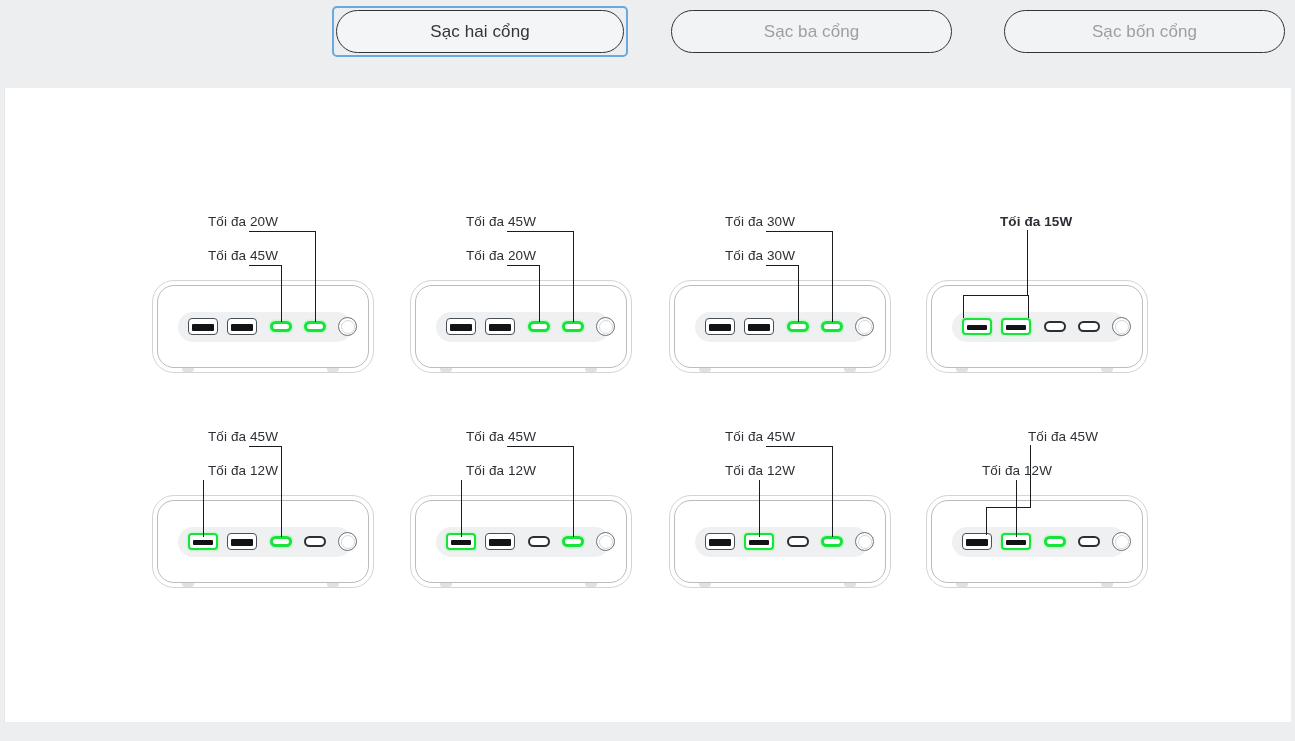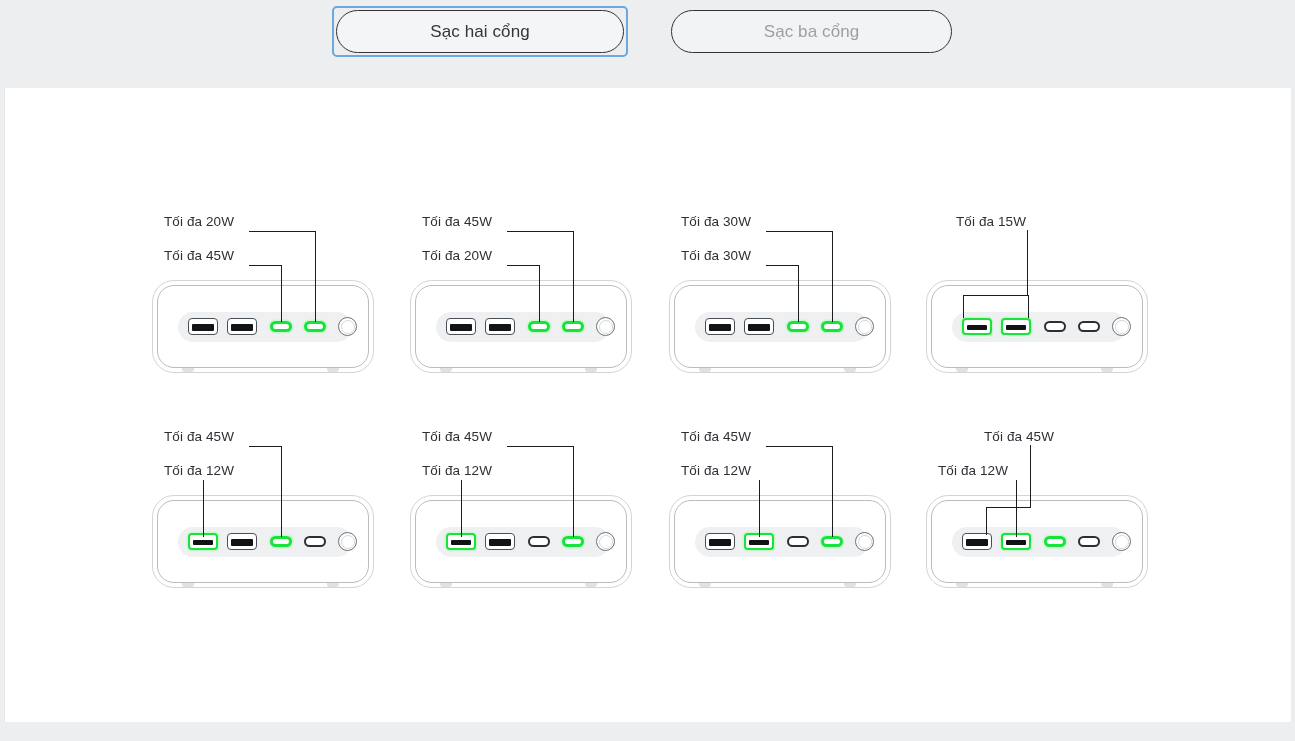--- a/index.html
+++ b/index.html
@@ -175,35 +175,37 @@
     border-radius: 50%;
   }
 
   
   .callout {
     position: absolute;
     font-size: 13.5px;
     color: #2c3034;
     white-space: nowrap;
     letter-spacing: .1px;
+    margin-left: 44px;
   }
   .lead {
     position: absolute;
     background: #1a1d20;
   }
   .lead.v { width: 1.4px; }
   .lead.h { height: 1.4px; }
 </style>
 </head>
 <body>
 
 <div id="tabbar">
     <div class="tab-focus-ring" style="left: 332px; top: 6px; width: 296px; height: 51px;"></div>
     <div class="tab selected" style="left: 336px; width: 288px;">Sạc hai cổng</div>
     <div class="tab" style="left: 671px; width: 281px;">Sạc ba cổng</div>
+    <div class="tab" style="left: 1004px; width: 281px;">Sạc bốn cổng</div>
   </div>
 
 <div id="card">
   <div id="diagram-area">
       <div class="device" style="left: 147px; top: 102px;">
         <div class="dev-body-outer"></div>
         <div class="dev-body-inner"></div>
         <div class="dev-foot" style="left: 30px;"></div>
         <div class="dev-foot" style="left: 175px;"></div>
         <div class="port-strip"></div>
@@ -263,21 +265,21 @@
         <div class="port-strip"></div>
         <div class="port usba on" style="left: 36px;"></div>
         <div class="port usba on" style="left: 75px;"></div>
         <div class="port usbc" style="left: 118px;"></div>
         <div class="port usbc" style="left: 152px;"></div>
         <div class="pwrbtn" style="left: 186px;"></div>
         <div class="lead v" style="left: 101px; top: 40px; height: 65px;"></div>
         <div class="lead h" style="left: 37px; top: 105px; width: 66px;"></div>
         <div class="lead v" style="left: 37px; top: 105px; height: 23px;"></div>
         <div class="lead v" style="left: 102px; top: 105px; height: 23px;"></div>
-        <div class="callout" style="left: 30px; top: 24px;">Tối đa 15W</div>
+        <div class="callout" style="left: 30px; top: 24px; font-weight: bold;">Tối đa 15W</div>
       </div>
       <div class="device" style="left: 147px; top: 317px;">
         <div class="dev-body-outer"></div>
         <div class="dev-body-inner"></div>
         <div class="dev-foot" style="left: 30px;"></div>
         <div class="dev-foot" style="left: 175px;"></div>
         <div class="port-strip"></div>
         <div class="port usba on" style="left: 36px;"></div>
         <div class="port usba" style="left: 75px;"></div>
         <div class="port usbc on" style="left: 118px;"></div>

